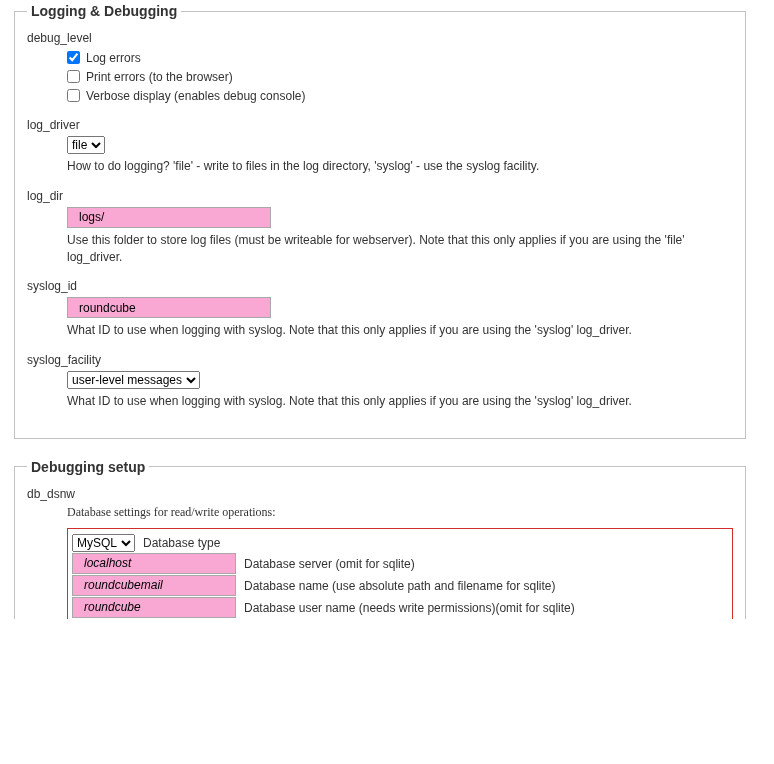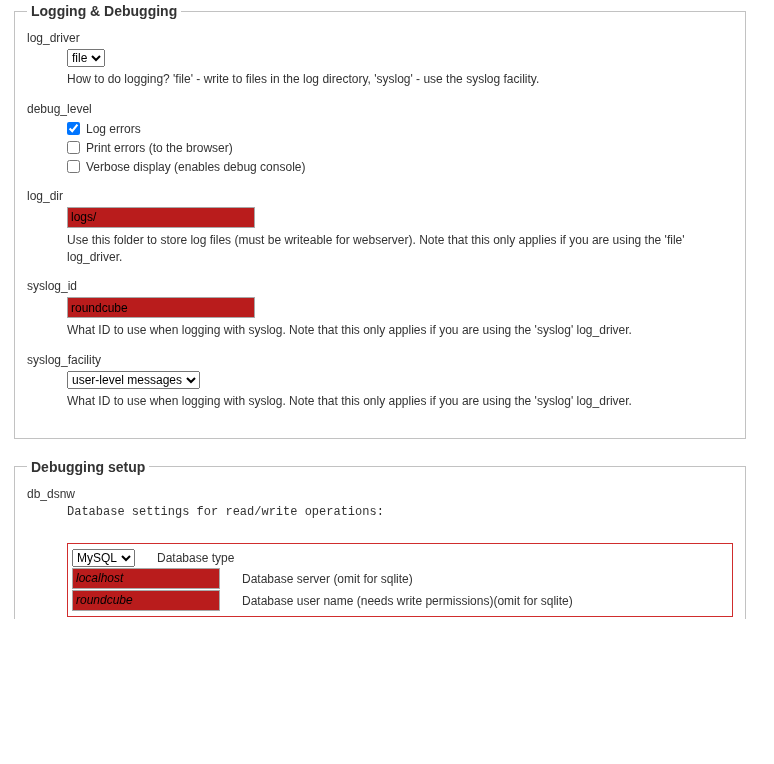--- a/index.html
+++ b/index.html
@@ -55,94 +55,94 @@
     padding-top: 1px;
   }
   .desc {
     color: #333;
     margin-top: 4px;
     line-height: 1.4;
   }
   input[type=text], input[type=password] {
     font-family: Arial, sans-serif;
     font-size: 12px;
-    padding: 2px 3px;
+    padding: 2px 11px;
     border: 1px solid #a8a8a8;
     height: 15px;
     box-sizing: content-box;
-    background: #b91c1c;
+    background: #f9a8d4;
   }
   select {
     font-family: Arial, sans-serif;
     font-size: 12px;
   }
   .w180 { width: 180px; }
   .w140 { width: 140px; font-style: italic; }
   .db-intro {
     margin-left: 40px;
-    margin-bottom: 24px;
-    font-family: Liberation Mono, monospace;
+    margin-bottom: 8px;
+    font-family: Liberation Serif, serif;
   }
   .db-box {
     margin-left: 40px;
     border: 1px solid #d02d2d;
     padding: 4px;
   }
   .db-row {
     display: flex;
     align-items: center;
     margin: 1px 0;
   }
   .db-row .col-input {
-    margin-right: 22px;
+    margin-right: 8px;
   }
   .db-row .col-label {
     font-family: Verdana, Arial, sans-serif;
     padding-top: 1px;
   }
   
 </style>
 </head>
 <body>
 
 <div class="viewport">
  <div class="content">
 
   <fieldset>
     <legend>Logging &amp; Debugging</legend>
 
     <div class="setting">
+      <span class="setting-label">debug_level</span>
+      <div class="setting-body">
+        <div class="chk-row">
+          <input type="checkbox" checked="" style="">
+          <span>Log errors</span>
+        </div>
+        <div class="chk-row">
+          <input type="checkbox" style="">
+          <span>Print errors (to the browser)</span>
+        </div>
+        <div class="chk-row">
+          <input type="checkbox" style="">
+          <span>Verbose display (enables debug console)</span>
+        </div>
+      </div>
+    </div>
+
+    <div class="setting">
       <span class="setting-label">log_driver</span>
       <div class="setting-body">
         <select>
           <option>file</option>
         </select>
         <div class="desc">How to do logging? 'file' - write to files in the log directory, 'syslog' - use the syslog facility.</div>
       </div>
     </div>
 
     <div class="setting">
-      <span class="setting-label">debug_level</span>
-      <div class="setting-body">
-        <div class="chk-row">
-          <input type="checkbox" checked="" style="">
-          <span>Log errors</span>
-        </div>
-        <div class="chk-row">
-          <input type="checkbox" style="">
-          <span>Print errors (to the browser)</span>
-        </div>
-        <div class="chk-row">
-          <input type="checkbox" style="">
-          <span>Verbose display (enables debug console)</span>
-        </div>
-      </div>
-    </div>
-
-    <div class="setting">
       <span class="setting-label">log_dir</span>
       <div class="setting-body">
         <input type="text" class="w180" value="logs/" style="">
         <div class="desc">Use this folder to store log files (must be writeable for webserver). Note that this only applies if you are using the 'file' log_driver.</div>
       </div>
     </div>
 
     <div class="setting">
       <span class="setting-label">syslog_id</span>
       <div class="setting-body">
@@ -179,20 +179,26 @@
           <div class="col-label">Database type</div>
         </div>
         <div class="db-row">
           <div class="col-input">
             <input type="text" class="w140" value="localhost" style="">
           </div>
           <div class="col-label">Database server (omit for sqlite)</div>
         </div>
         <div class="db-row">
           <div class="col-input">
+            <input type="text" class="w140" value="roundcubemail" style="">
+          </div>
+          <div class="col-label">Database name (use absolute path and filename for sqlite)</div>
+        </div>
+        <div class="db-row">
+          <div class="col-input">
             <input type="text" class="w140" value="roundcube" style="">
           </div>
           <div class="col-label">Database user name (needs write permissions)(omit for sqlite)</div>
         </div>
       </div>
     </div>
   </fieldset>
 
  </div>
 </div>

